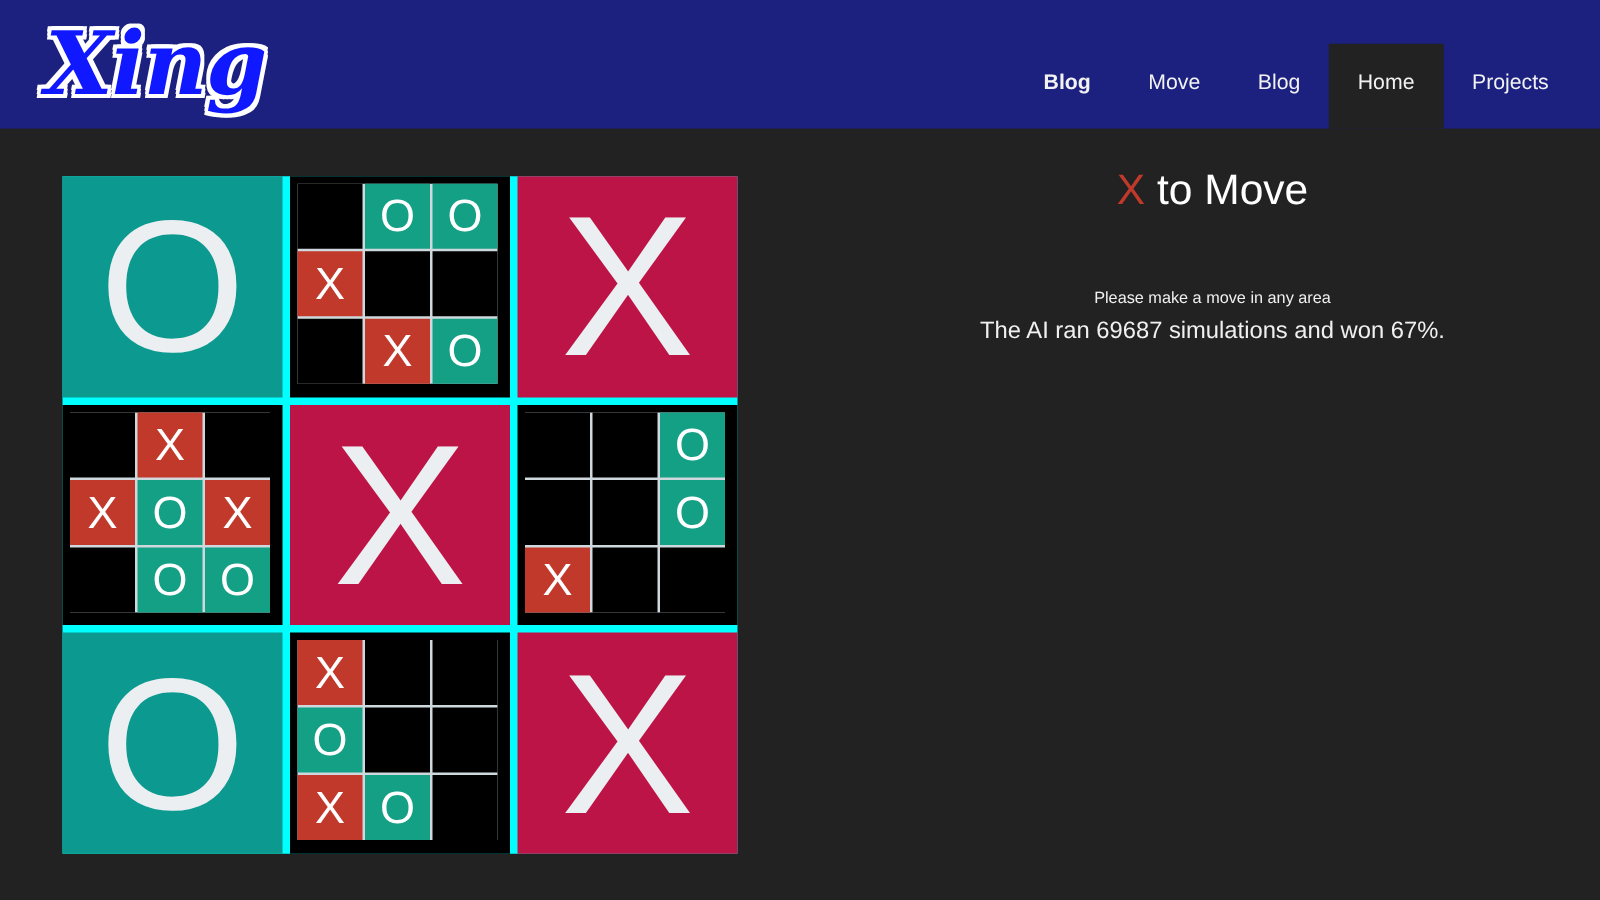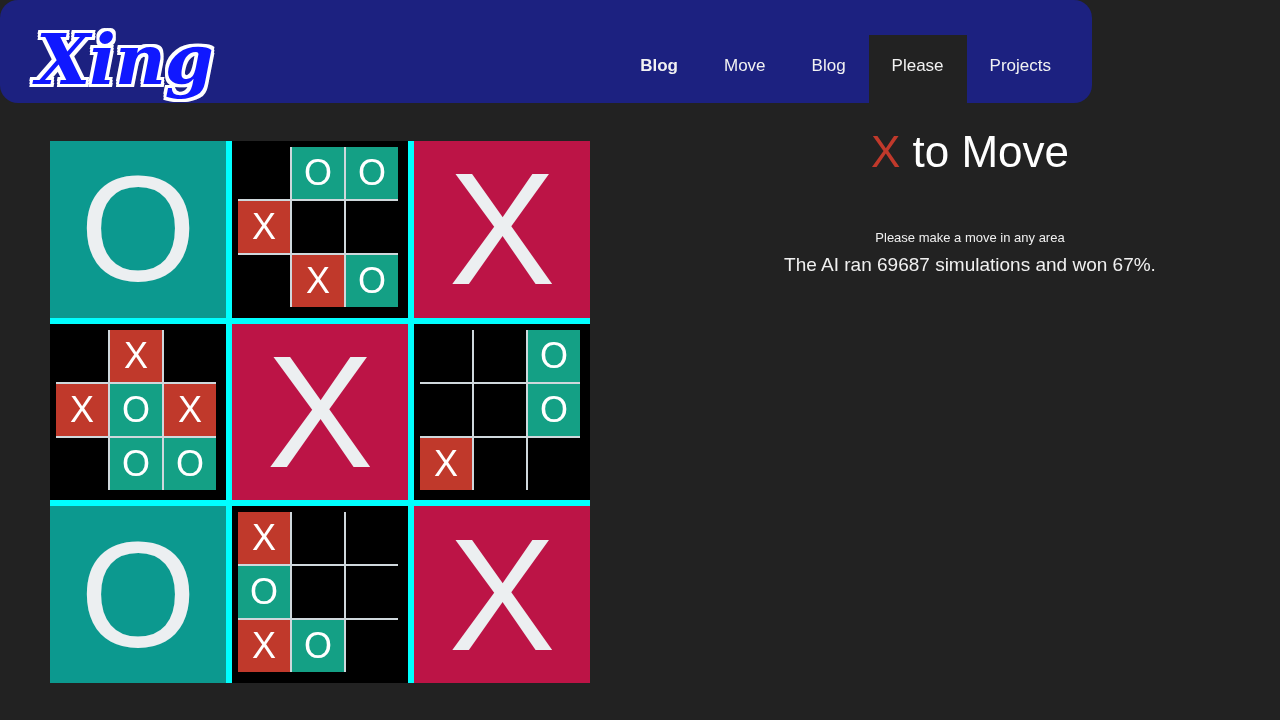--- a/index.html
+++ b/index.html
@@ -12,27 +12,26 @@
 
   body {
     background: #222222;
     font-family: "Liberation Sans", sans-serif;
     color: #ffffff;
   }
 
   
   .site-header {
     position: relative;
-    width: 1092px;
+    width: 1280px;
     height: 103px;
     background: #1c2180;
     display: flex;
-    align-items: flex-end;
+    align-items: flex-start;
     justify-content: space-between;
-    border-radius: 18px;
   }
 
   .logo {
     margin-left: 36px;
     margin-top: 8px;
     font-family: "DejaVu Serif", serif;
     font-weight: bold;
     font-style: italic;
     font-size: 70px;
     line-height: 86px;
@@ -152,21 +151,21 @@
   
   .status-panel {
     position: absolute;
     left: 690px;
     top: 20px;
     width: 560px;
     text-align: center;
   }
 
   .status-title {
-    font-size: 44px;
+    font-size: 34px;
     line-height: 58px;
     font-weight: 400;
     color: #ffffff;
     white-space: nowrap;
   }
   .status-title .turn-mark {
     color: #c0392b;
     font-weight: 400;
   }
 
@@ -185,21 +184,21 @@
 </style>
 </head>
 <body>
 
 <header class="site-header">
   <div class="logo">Xing</div>
   <nav class="main-nav">
       <a class="nav-item bold">Blog</a>
       <a class="nav-item">Move</a>
       <a class="nav-item">Blog</a>
-      <a class="nav-item active">Please</a>
+      <a class="nav-item active">Home</a>
       <a class="nav-item">Projects</a>
     </nav>
 </header>
 
 <div class="page">
 
   <div class="ultimate-board">
       <div class="mini-board won won-o">
         <span class="big-mark o">O</span>
       </div>

